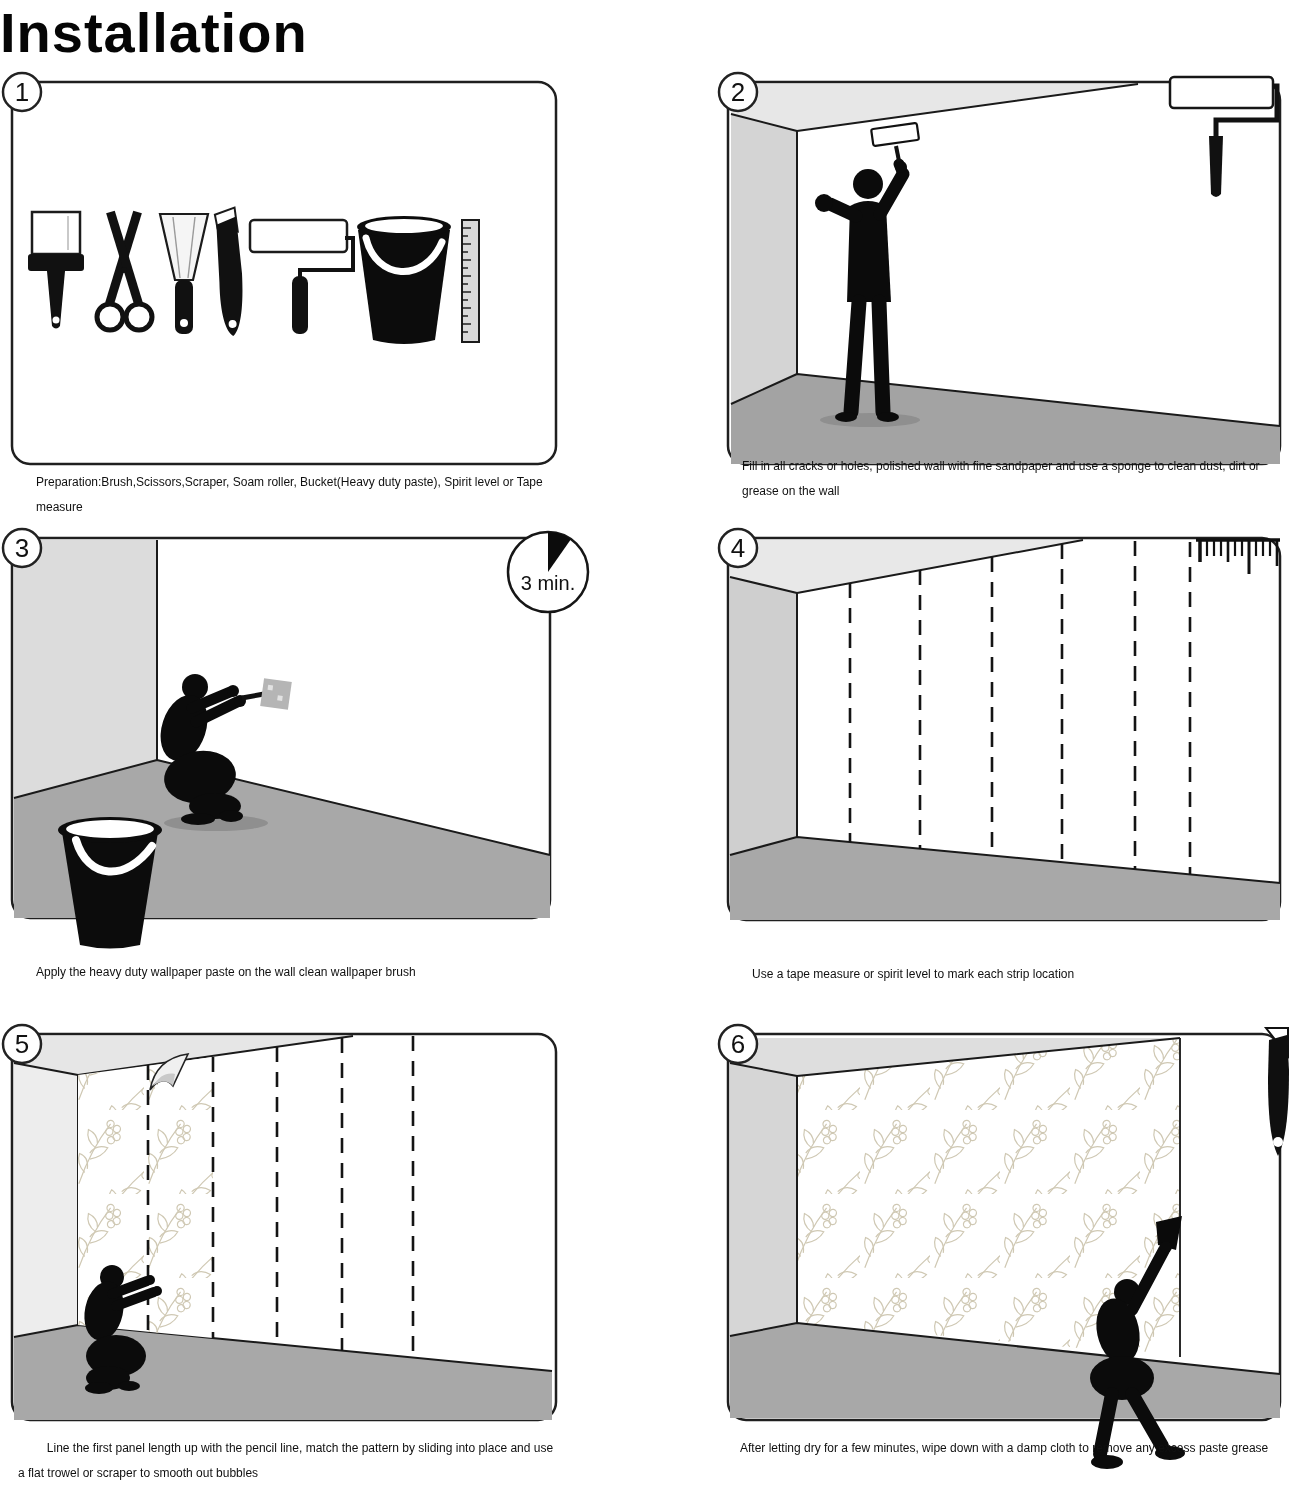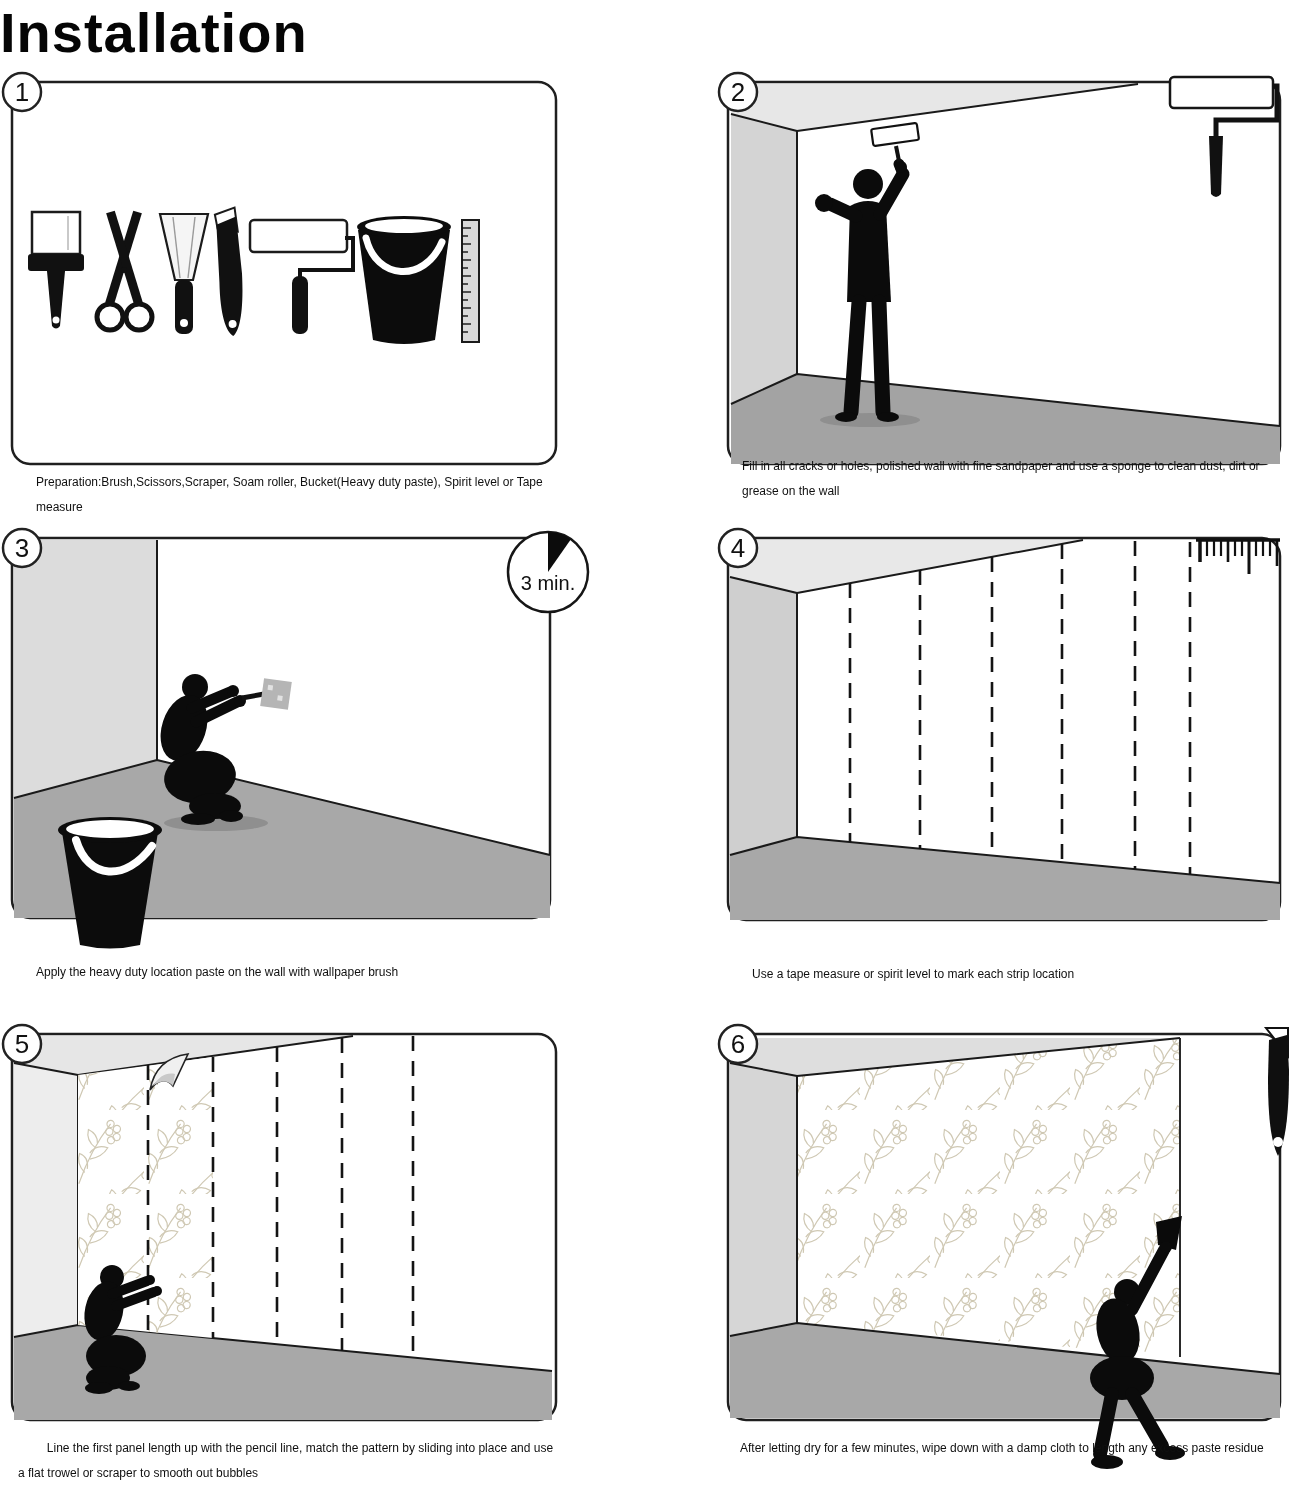--- a/index.html
+++ b/index.html
@@ -343,16 +343,16 @@
     <ellipse class="sil" cx="450" cy="427" rx="15" ry="7"></ellipse>
   </g>
   <g>
     <circle class="badge-c" cx="18" cy="18" r="19"></circle>
     <text class="badge-t" x="18" y="27">6</text>
   </g>
 </svg>
 
 <div class="caption" style="left:36px;top:470px;width:522px">Preparation:Brush,Scissors,Scraper, Soam roller, Bucket(Heavy duty paste), Spirit level or Tape measure</div>
 <div class="caption" style="left:742px;top:454px;width:548px">Fill in all cracks or holes, polished wall with fine sandpaper and use a sponge to clean dust, dirt or grease on the wall</div>
-<div class="caption" style="left:36px;top:960px;width:510px">Apply the heavy duty location paste on the wall with wallpaper brush</div>
+<div class="caption" style="left:36px;top:960px;width:510px">Apply the heavy duty wallpaper paste on the wall clean wallpaper brush</div>
 <div class="caption" style="left:752px;top:962px;width:548px">Use a tape measure or spirit level to mark each strip location</div>
 <div class="caption indent" style="left:18px;top:1436px;width:545px">Line the first panel length up with the pencil line, match the pattern by sliding into place and use a flat trowel or scraper to smooth out bubbles</div>
-<div class="caption" style="left:740px;top:1436px;width:548px">After letting dry for a few minutes, wipe down with a damp cloth to length any excess paste residue</div>
+<div class="caption" style="left:740px;top:1436px;width:548px">After letting dry for a few minutes, wipe down with a damp cloth to remove any excess paste grease</div>
 
 </body></html>

